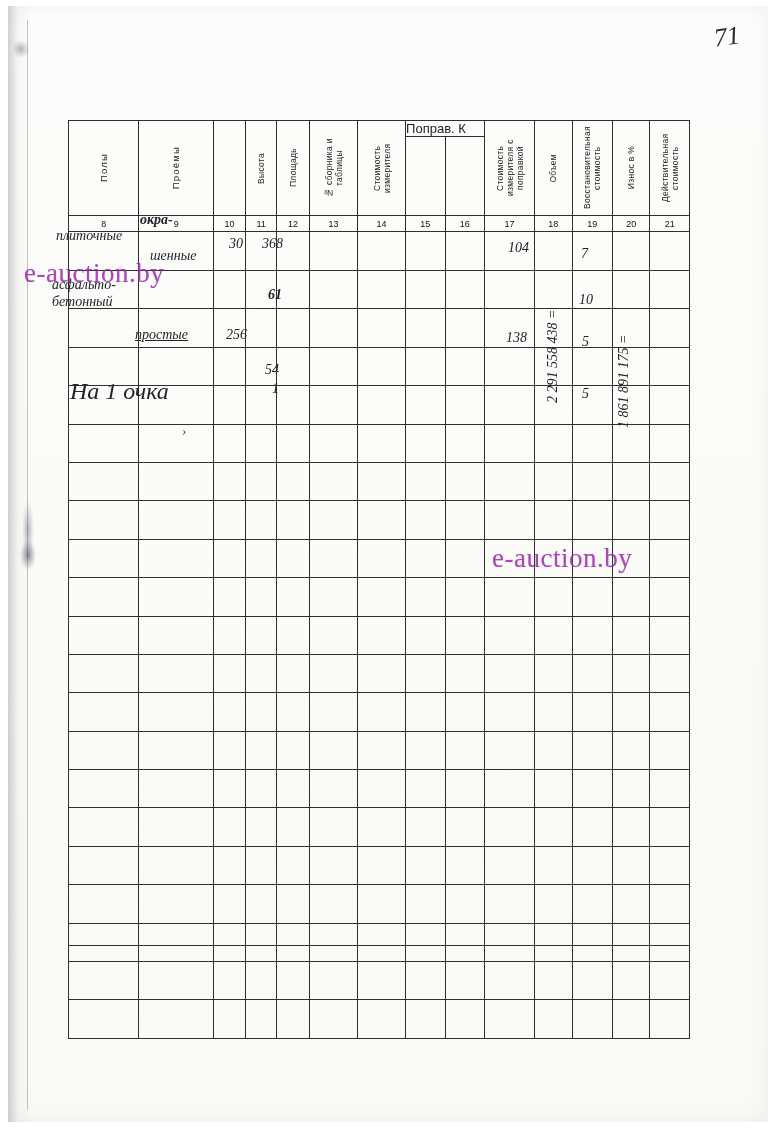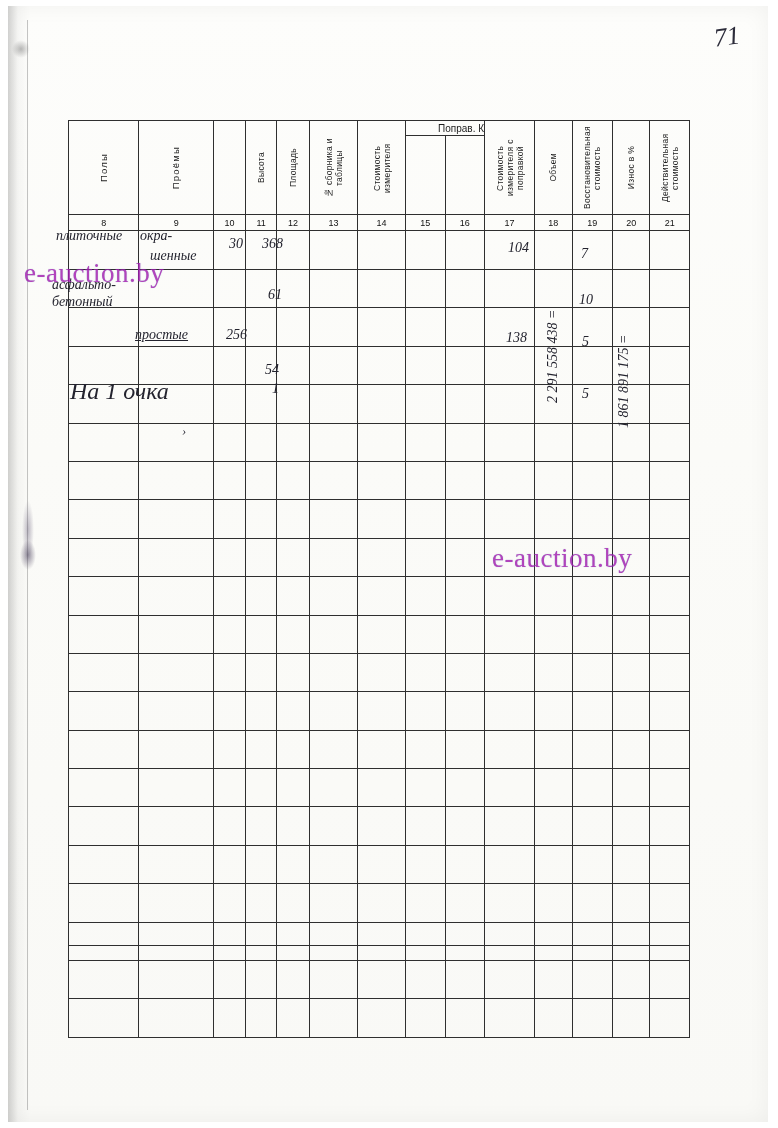--- a/index.html
+++ b/index.html
@@ -101,22 +101,22 @@
     letter-spacing: 0.3px;
     color: #1d1d1d;
     text-align: center;
     font-family: "Liberation Sans", sans-serif;
     max-height: 88px;
     white-space: normal;
   }
   .vlabel.big span { font-size: 9.5px; letter-spacing: 1.2px; }
   .popr-head {
     height: 14px;
-    text-align: right;
-    font-size: 10px;
+    text-align: left;
+    font-size: 13px;
     color: #1d1d1d;
   }
   .popr-sub {
     height: 78px;
   }
   .numrow td {
     height: 15px;
     text-align: center;
     font-size: 9px;
     font-weight: bold;
@@ -628,30 +628,30 @@
             <td></td>
             <td></td>
             <td></td>
             <td></td>
           </tr>
     </tbody>
       </table>
   </div>
 
   <div class="hand md" style="left:56px; top:228px;">плиточные</div>
-  <div class="hand md" style="left:140px; top:228px;">окра-</div>
+  <div class="hand md" style="left:140px; top:212px;font-weight:bold;">окра-</div>
   <div class="hand md" style="left:150px; top:248px;">шенные</div>
   <div class="hand md" style="left:229px; top:236px;">30</div>
   <div class="hand md" style="left:262px; top:236px;">368</div>
   <div class="hand md" style="left:508px; top:240px;text-align:right;">104</div>
   <div class="hand md" style="left:581px; top:246px;">7</div>
 
   <div class="hand md" style="left:52px; top:277px;">асфальто-</div>
   <div class="hand md" style="left:52px; top:294px;">бетонный</div>
-  <div class="hand md" style="left:268px; top:287px;">61</div>
+  <div class="hand md" style="left:268px; top:287px;font-weight:bold;">61</div>
   <div class="hand md" style="left:579px; top:292px;">10</div>
 
   <div class="hand md" style="left:135px; top:327px;text-decoration:underline;">простые</div>
   <div class="hand md" style="left:226px; top:327px;">256</div>
   <div class="hand md" style="left:265px; top:327px;margin-top:35px;">54</div>
   <div class="hand md" style="left:506px; top:330px;">138</div>
   <div class="hand md" style="left:582px; top:334px;">5</div>
 
   <div class="hand lg" style="left:70px; top:378px;">На 1 очка</div>
   <div class="hand md" style="left:272px; top:381px;">1</div>

